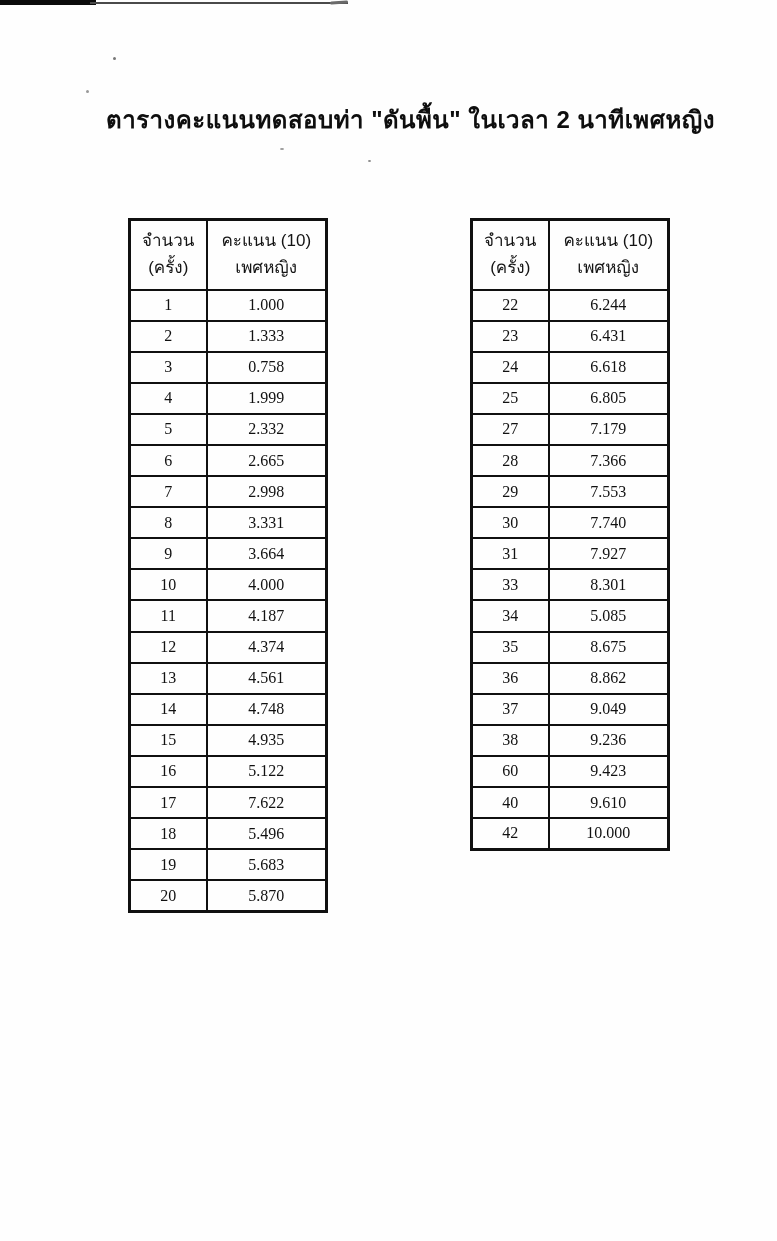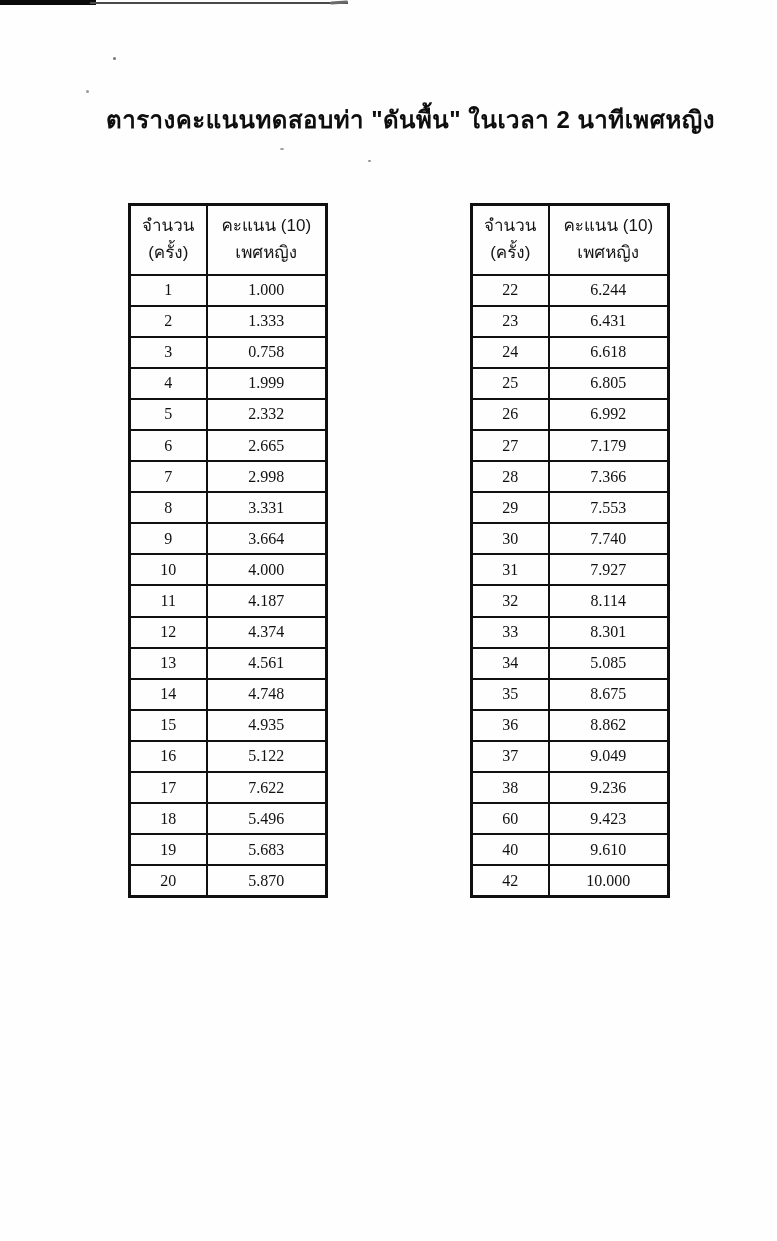--- a/index.html
+++ b/index.html
@@ -51,21 +51,21 @@
     padding-left: 44px;
     text-align: center;
     font-size: 24px;
     font-weight: bold;
     letter-spacing: 0.5px;
     color: #0e0e0e;
   }
 
   table.score-table {
     position: absolute;
-    top: 203px;
+    top: 218px;
     border-collapse: collapse;
     table-layout: fixed;
     border: 3px solid #101010;
     background: #fefefe;
   }
   table.score-table.left  { left: 128px; }
   table.score-table.right { left: 470px; }
 
   .score-table th, .score-table td {
     border: 2px solid #101010;
@@ -236,48 +236,40 @@
         </tr>
         <tr>
           <td>24</td>
           <td>6.618</td>
         </tr>
         <tr>
           <td>25</td>
           <td>6.805</td>
         </tr>
         <tr>
-          <td>26</td>
-          <td>6.992</td>
-        </tr>
-        <tr>
           <td>27</td>
           <td>7.179</td>
         </tr>
         <tr>
           <td>28</td>
           <td>7.366</td>
         </tr>
         <tr>
           <td>29</td>
           <td>7.553</td>
         </tr>
         <tr>
           <td>30</td>
           <td>7.740</td>
         </tr>
         <tr>
           <td>31</td>
           <td>7.927</td>
         </tr>
         <tr>
-          <td>32</td>
-          <td>8.114</td>
-        </tr>
-        <tr>
           <td>33</td>
           <td>8.301</td>
         </tr>
         <tr>
           <td>34</td>
           <td>5.085</td>
         </tr>
         <tr>
           <td>35</td>
           <td>8.675</td>

